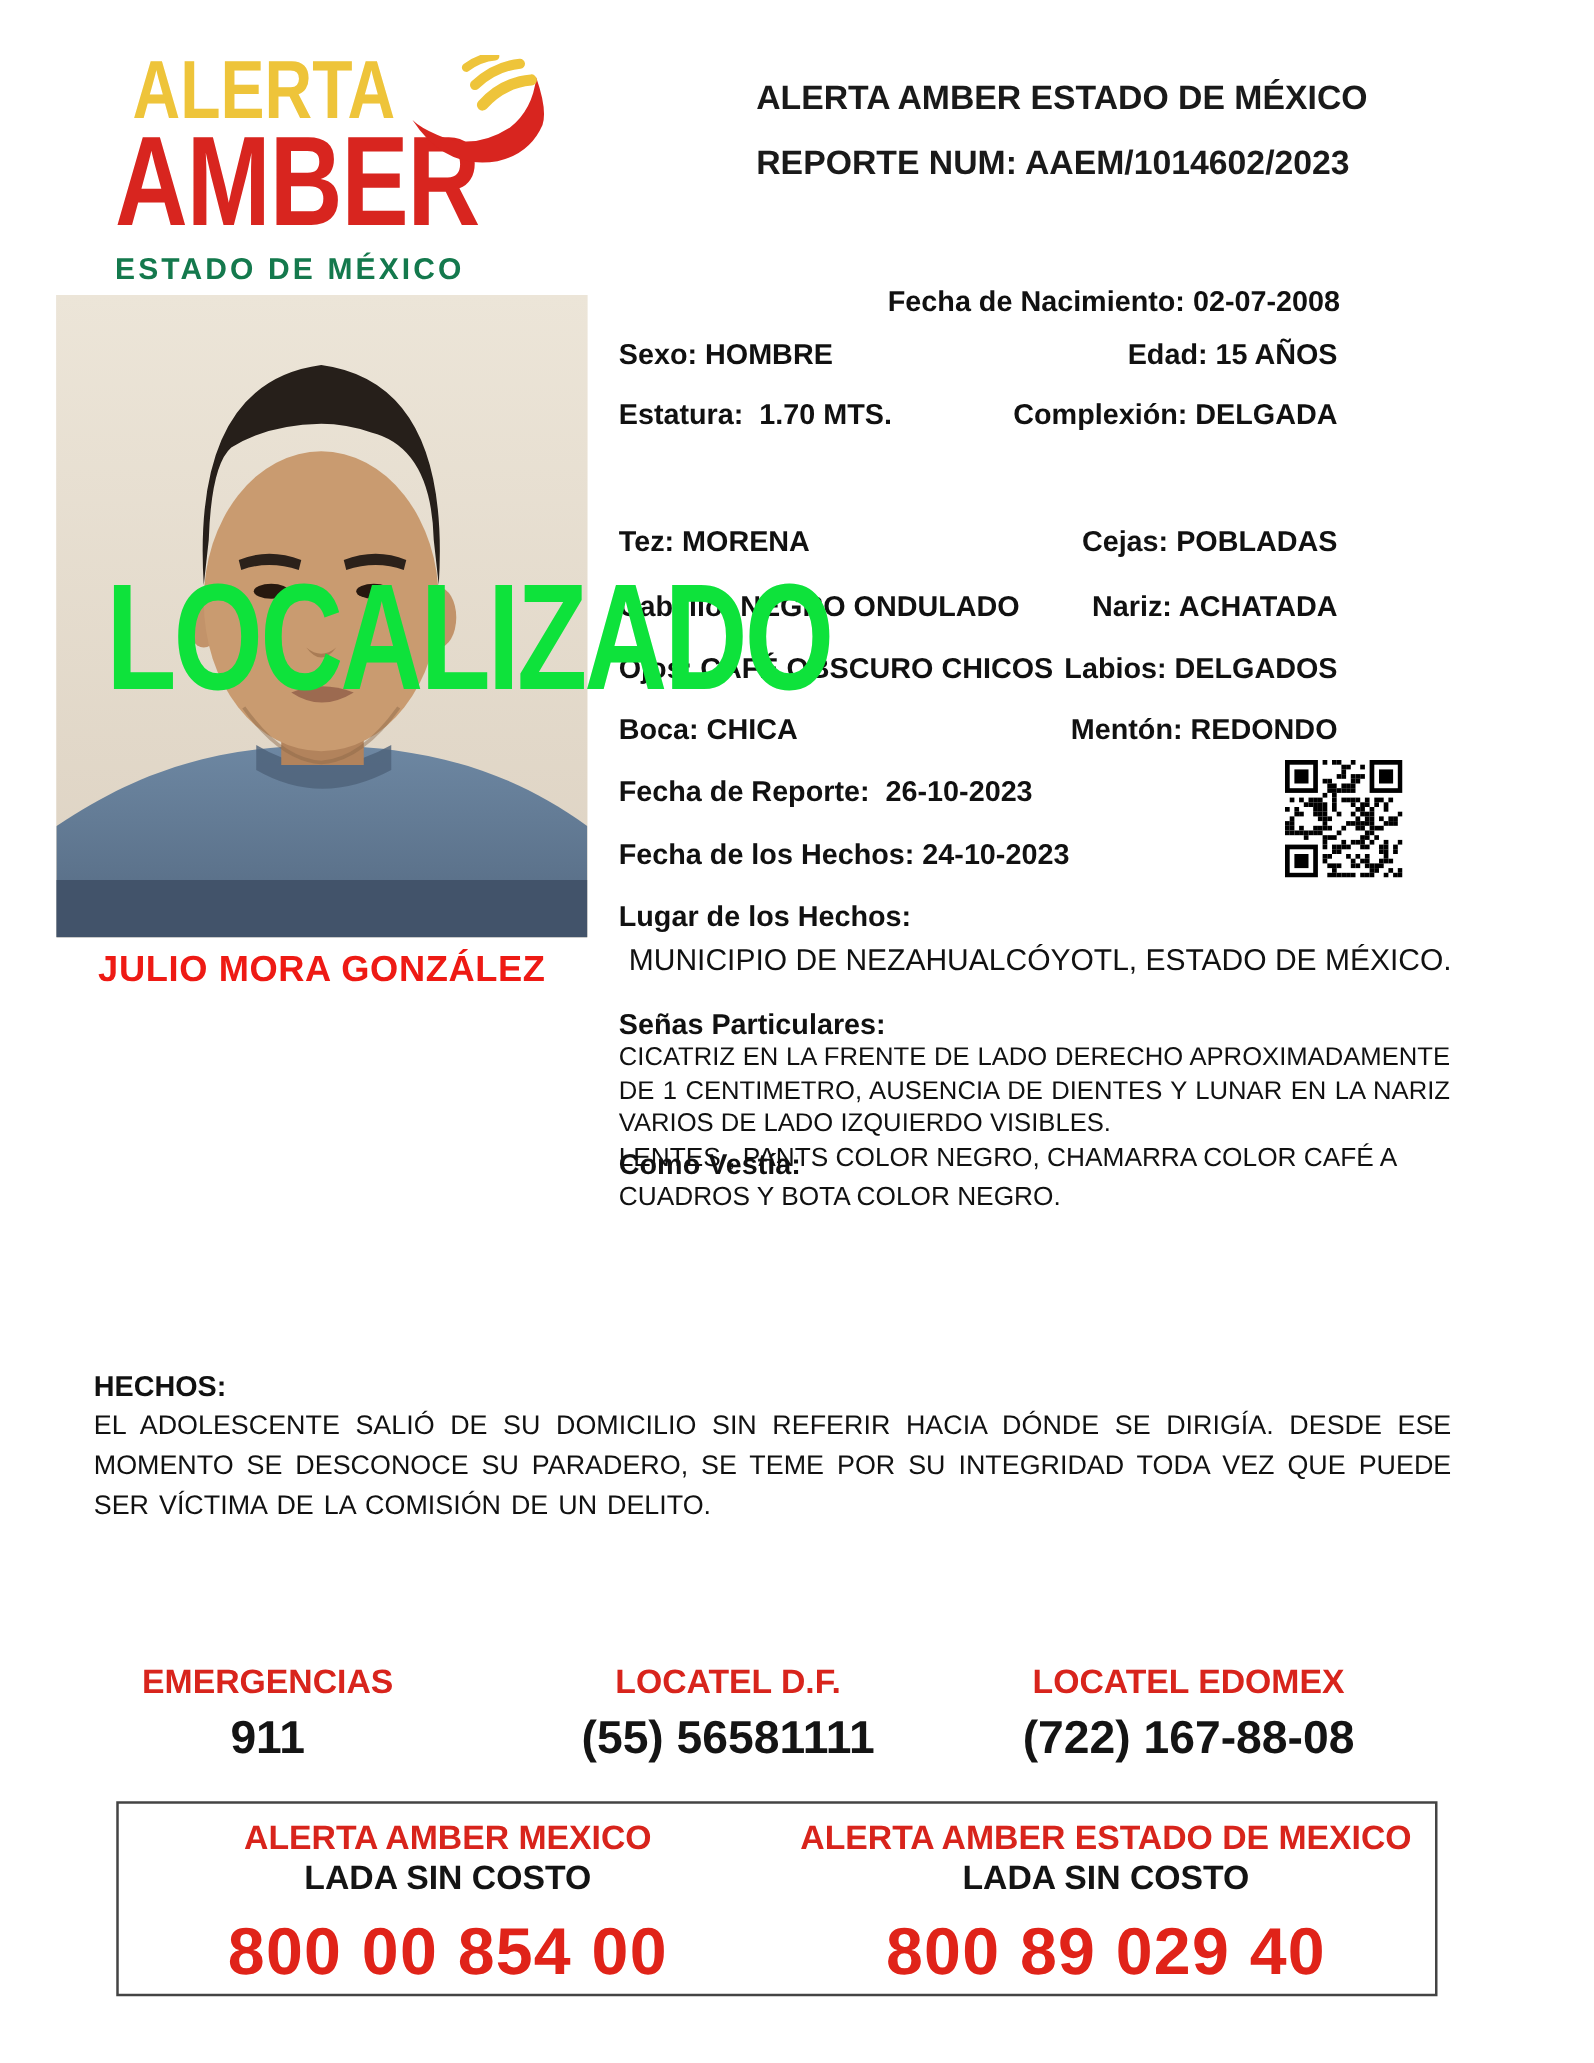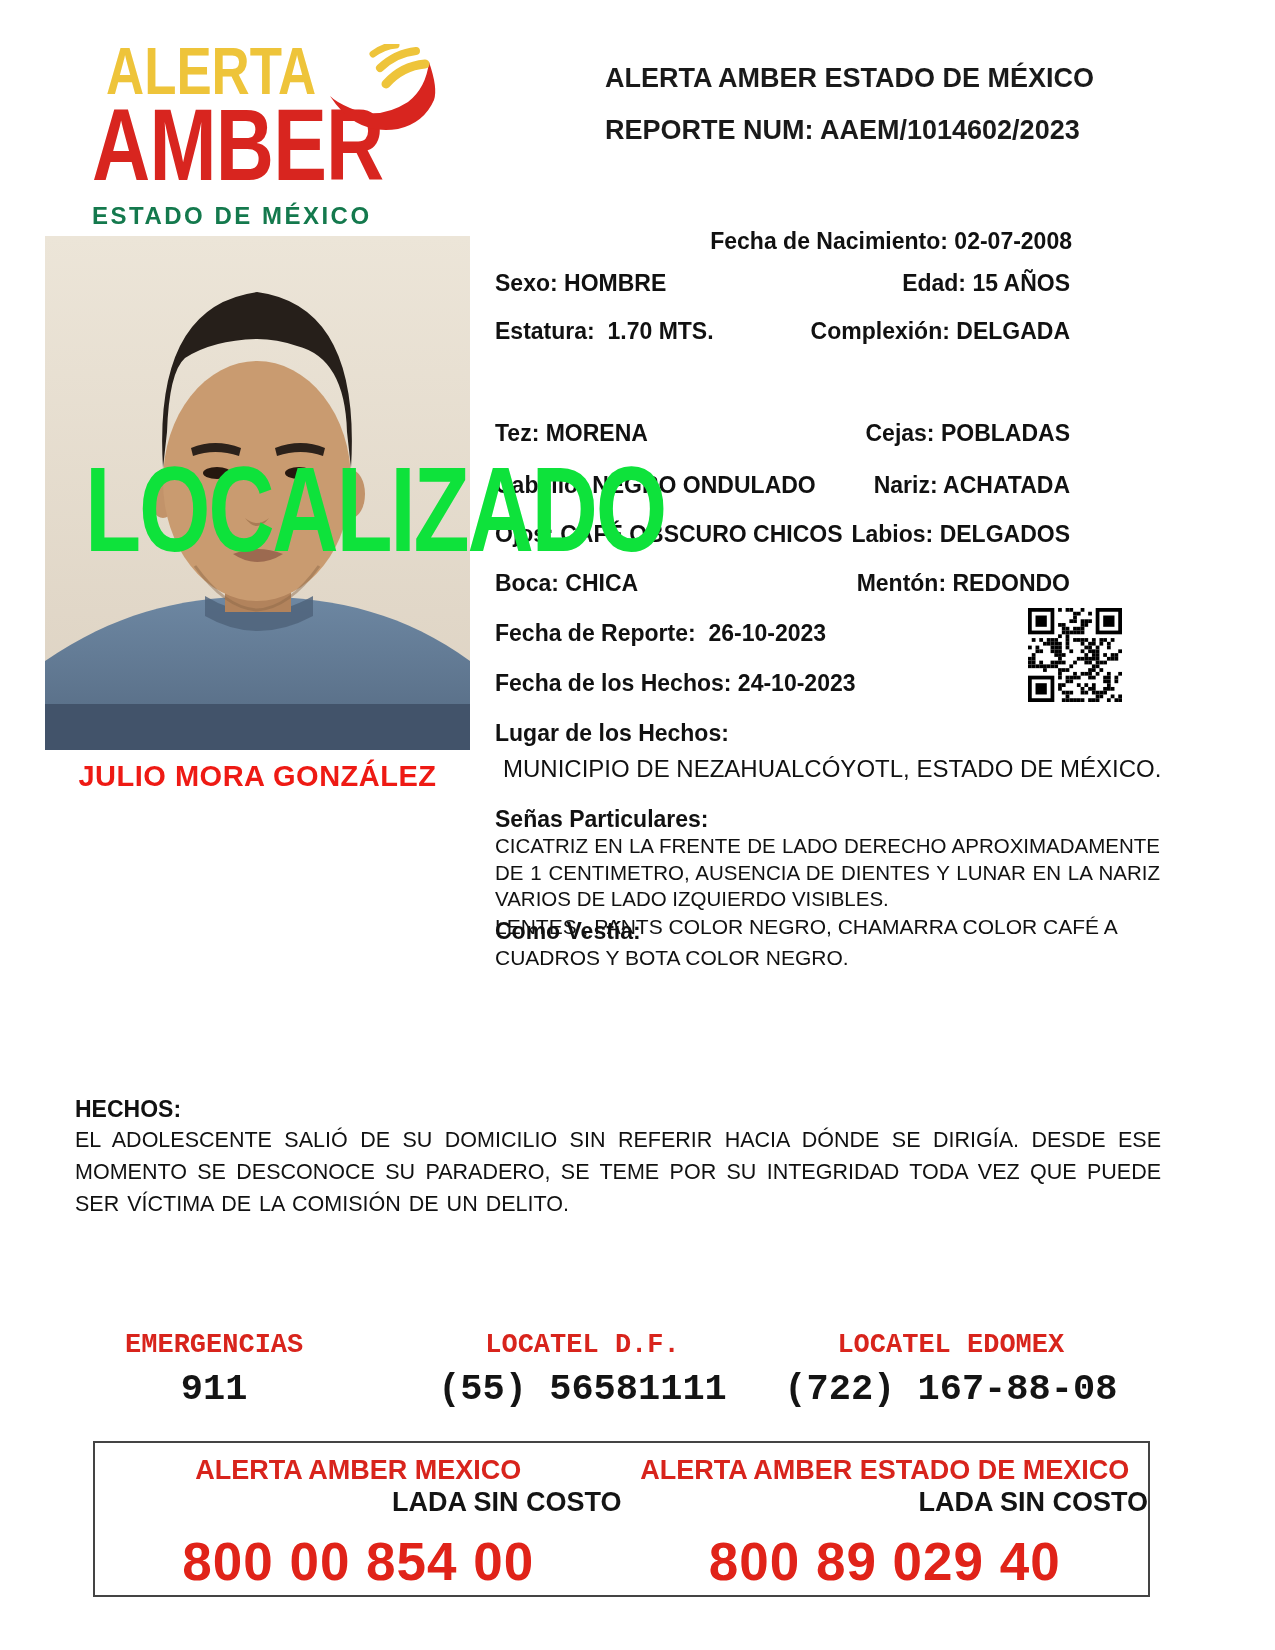--- a/index.html
+++ b/index.html
@@ -33,28 +33,28 @@
   .val{font-weight:700;}
   .municipio{font-weight:400;font-size:24px;padding-left:8px;}
   .body-sm{font-weight:400;font-size:20.5px;line-height:26.5px;text-align:justify;}
   .body-md{font-weight:400;font-size:21px;line-height:31px;}
   .qr{left:1028px;top:608px;width:94px;height:94px;}
   
   .hechos-lbl{left:75px;top:1096px;font-weight:700;font-size:23px;}
   .hechos-body{left:75px;top:1124px;width:1086px;font-size:21.5px;line-height:32px;text-align:justify;word-spacing:2px;}
   
   .contacts{left:30px;top:1330px;width:1105px;display:flex;}
-  .contact{flex:1;text-align:center;font-family:Liberation Mono, monospace;}
+  .contact{flex:1;text-align:center;}
   .contact .clabel{color:#d8241c;font-weight:700;font-size:27px;}
   .contact .cnumber{color:#141414;font-weight:700;font-size:37px;margin-top:8px;}
   
   .footer-box{left:93px;top:1441px;width:1053px;height:152px;border:2px solid #444;display:flex;background:#fff;}
   .fcol{flex:1;text-align:center;padding-top:12px;}
   .ftitle{color:#d8241c;font-weight:700;font-size:27px;}
-  .fsub{color:#141414;font-weight:700;font-size:27px;margin-top:1px;text-align:right;}
+  .fsub{color:#141414;font-weight:700;font-size:27px;margin-top:1px;}
   .fnum{color:#e02319;font-weight:700;font-size:53px;margin-top:13px;letter-spacing:1px;}
 </style>
 </head>
 <body>
 
 <div class="abs logo">
   <div class="logo-line1">ALERTA</div>
   <div class="logo-line2">AMBER</div>
   <div class="logo-line3">ESTADO DE MÉXICO</div>
 </div>

